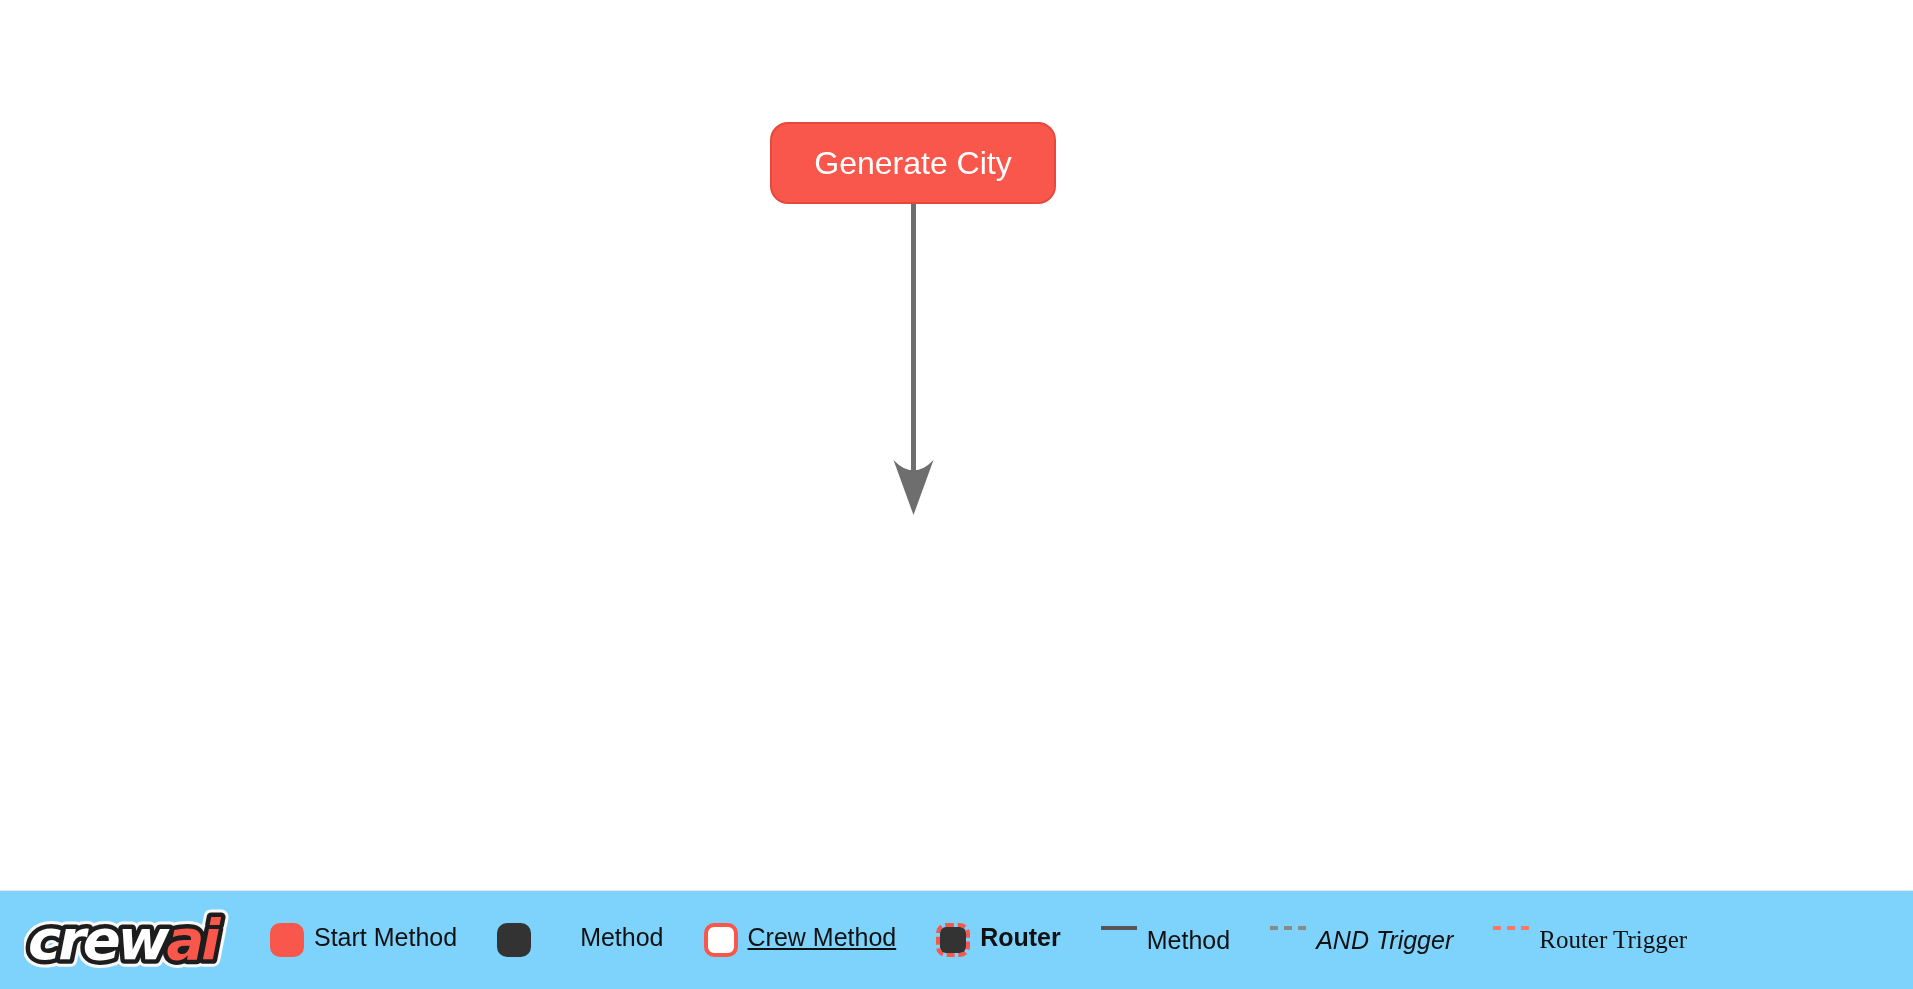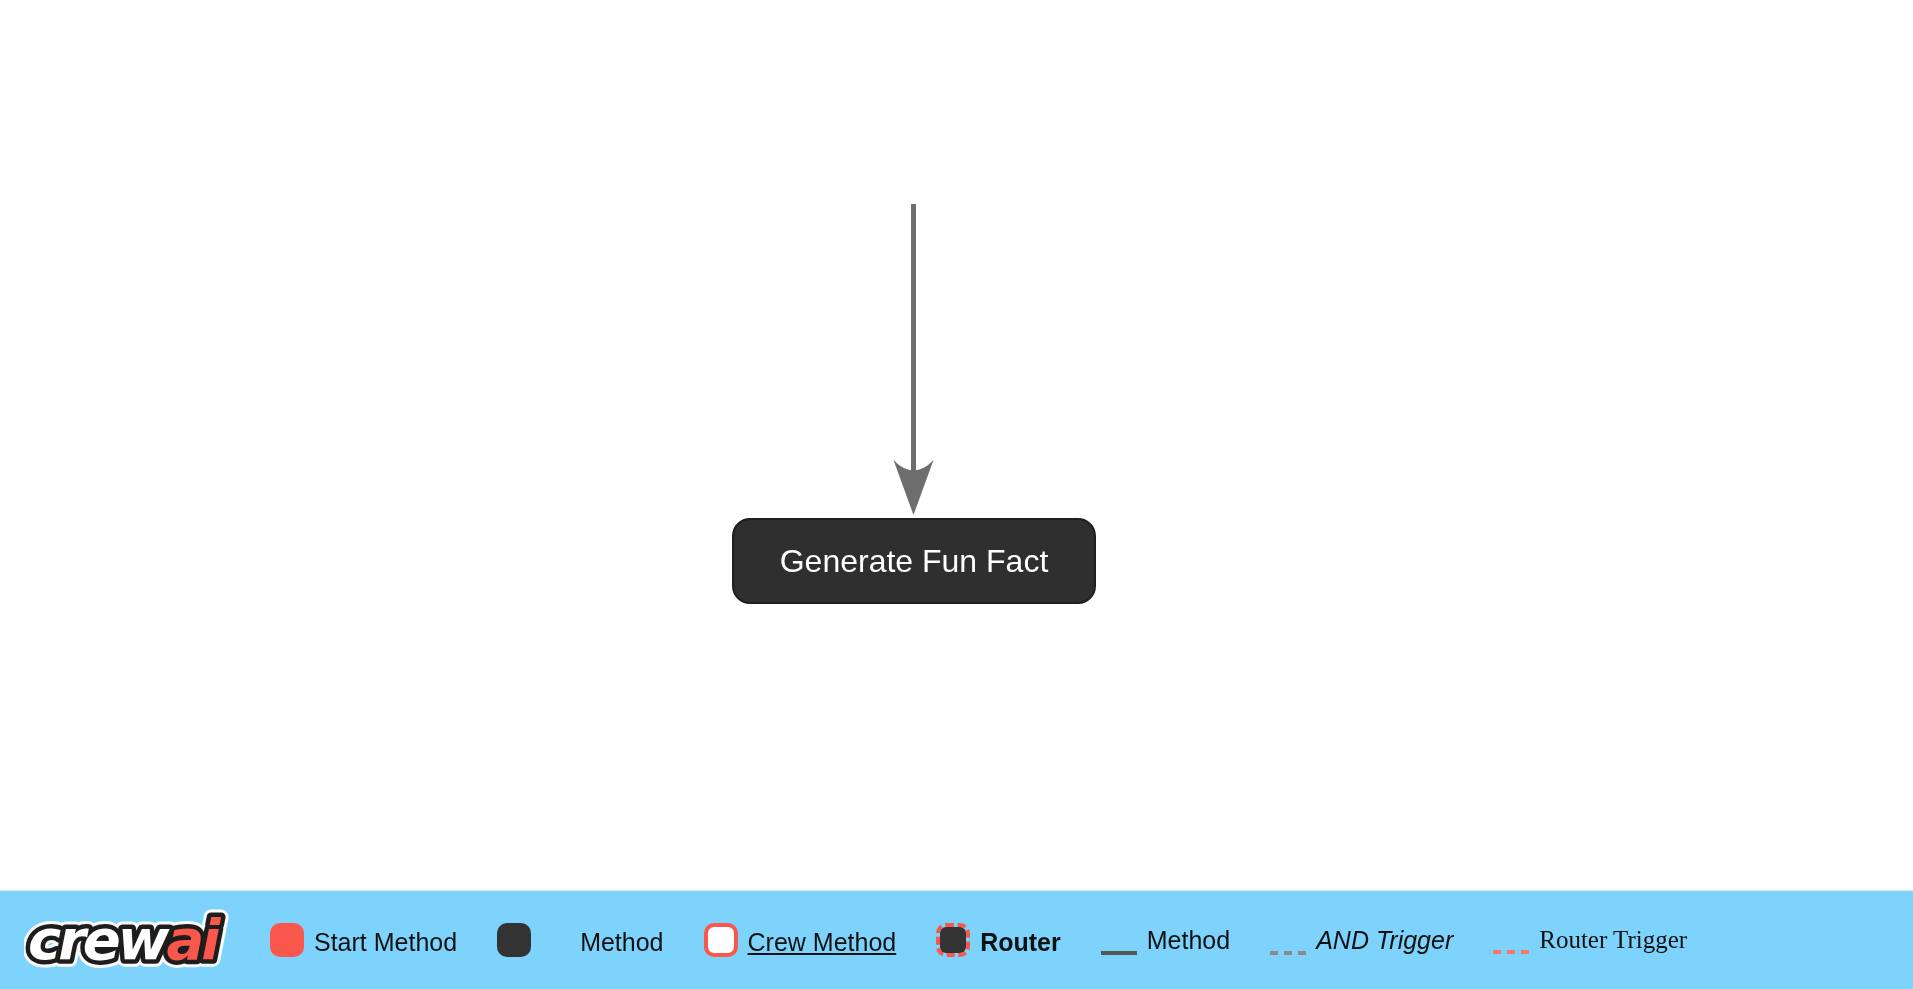--- a/index.html
+++ b/index.html
@@ -26,21 +26,21 @@
   
   .legend-bar{
     position:absolute;left:0;bottom:0;width:100%;height:99px;
     box-sizing:border-box;
     border-top:1px solid #e8e8ea;
     display:flex;align-items:center;
     padding-left:156px;
   }
   .logo{flex:0 0 auto;margin-right:24px;}
   .legend-items{display:flex;align-items:center;gap:40px;}
-  .legend-item{display:flex;align-items:flex-end;white-space:nowrap;}
+  .legend-item{display:flex;align-items:flex-start;white-space:nowrap;}
   .legend-label{font-size:25px;color:#111111;}
   .swatch{
     width:34px;height:34px;border-radius:10px;margin-right:10px;
     box-sizing:border-box;flex:0 0 auto;
   }
   .swatch-crew{background:#ffffff;border:4px solid;}
   .swatch-router{border:4px dashed;background-clip:padding-box;}
   .line-swatch{width:36px;height:0;margin-right:10px;flex:0 0 auto;}
   .line-solid{border-top:4px solid;}
   .line-dashed{border-top:4px dashed;}
@@ -54,24 +54,24 @@
 
 <div class="flow-canvas">
 
   <svg class="edge-svg">
     <g>
       <line x1="913.5" y1="204" x2="913.5" y2="508" stroke-width="5" stroke="#6E6E6E"></line>
       <path d="M 913.5 515 L 893.5 460 Q 913.5 481 933.5 460 Z" fill="#6E6E6E"></path>
     </g>
   </svg>
 
+  <div class="flow-node node-start" style="background-color: rgb(250, 87, 76); border-color: rgb(232, 71, 59); color: rgb(255, 255, 255);">
+    <span>Generate City</span>
+  </div>
 
-  <div class="flow-node node-method" style="background-color: rgb(47, 47, 47); border-color: rgb(31, 31, 31); color: rgb(255, 255, 255);">
-    <span>Generate Fun Fact</span>
-  </div>
 
 </div>
 
 <div class="legend-bar" style="background-color: #7dd3fc; padding-left: 24px;">
 
   <div class="logo">
     <svg width="222" height="82" viewBox="0 0 222 82">
 
       <text x="4" y="62" class="logo-text" font-size="56" stroke-width="15" stroke-linejoin="round" paint-order="stroke" fill="none" stroke="#F8F8F9"><tspan>crew</tspan><tspan>ai</tspan></text>
 

